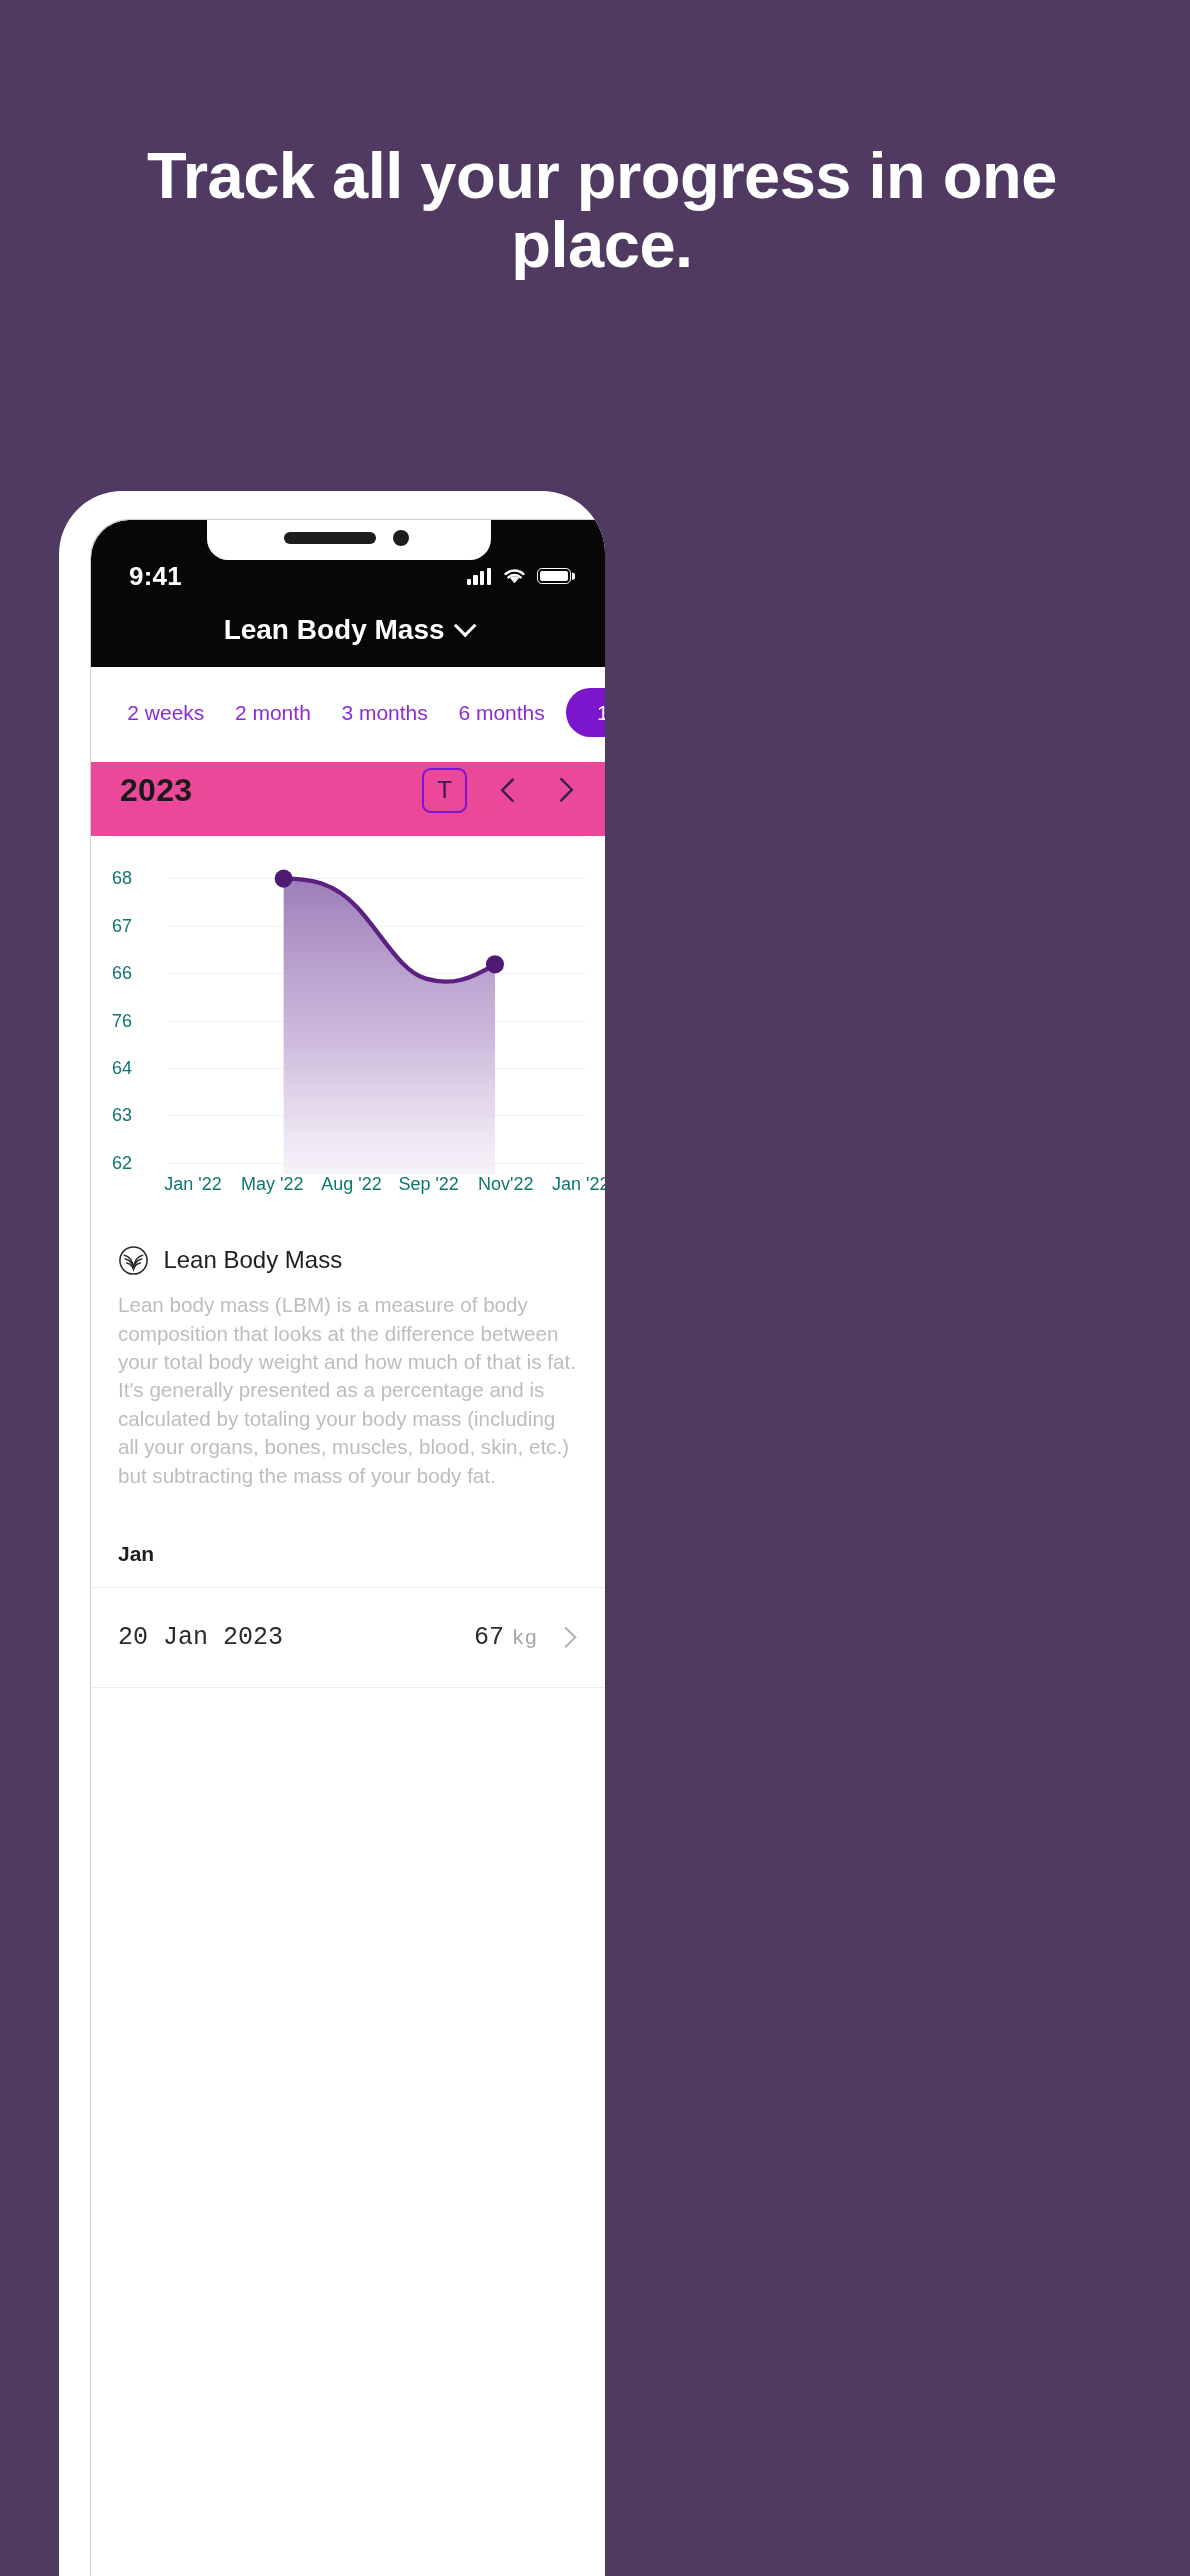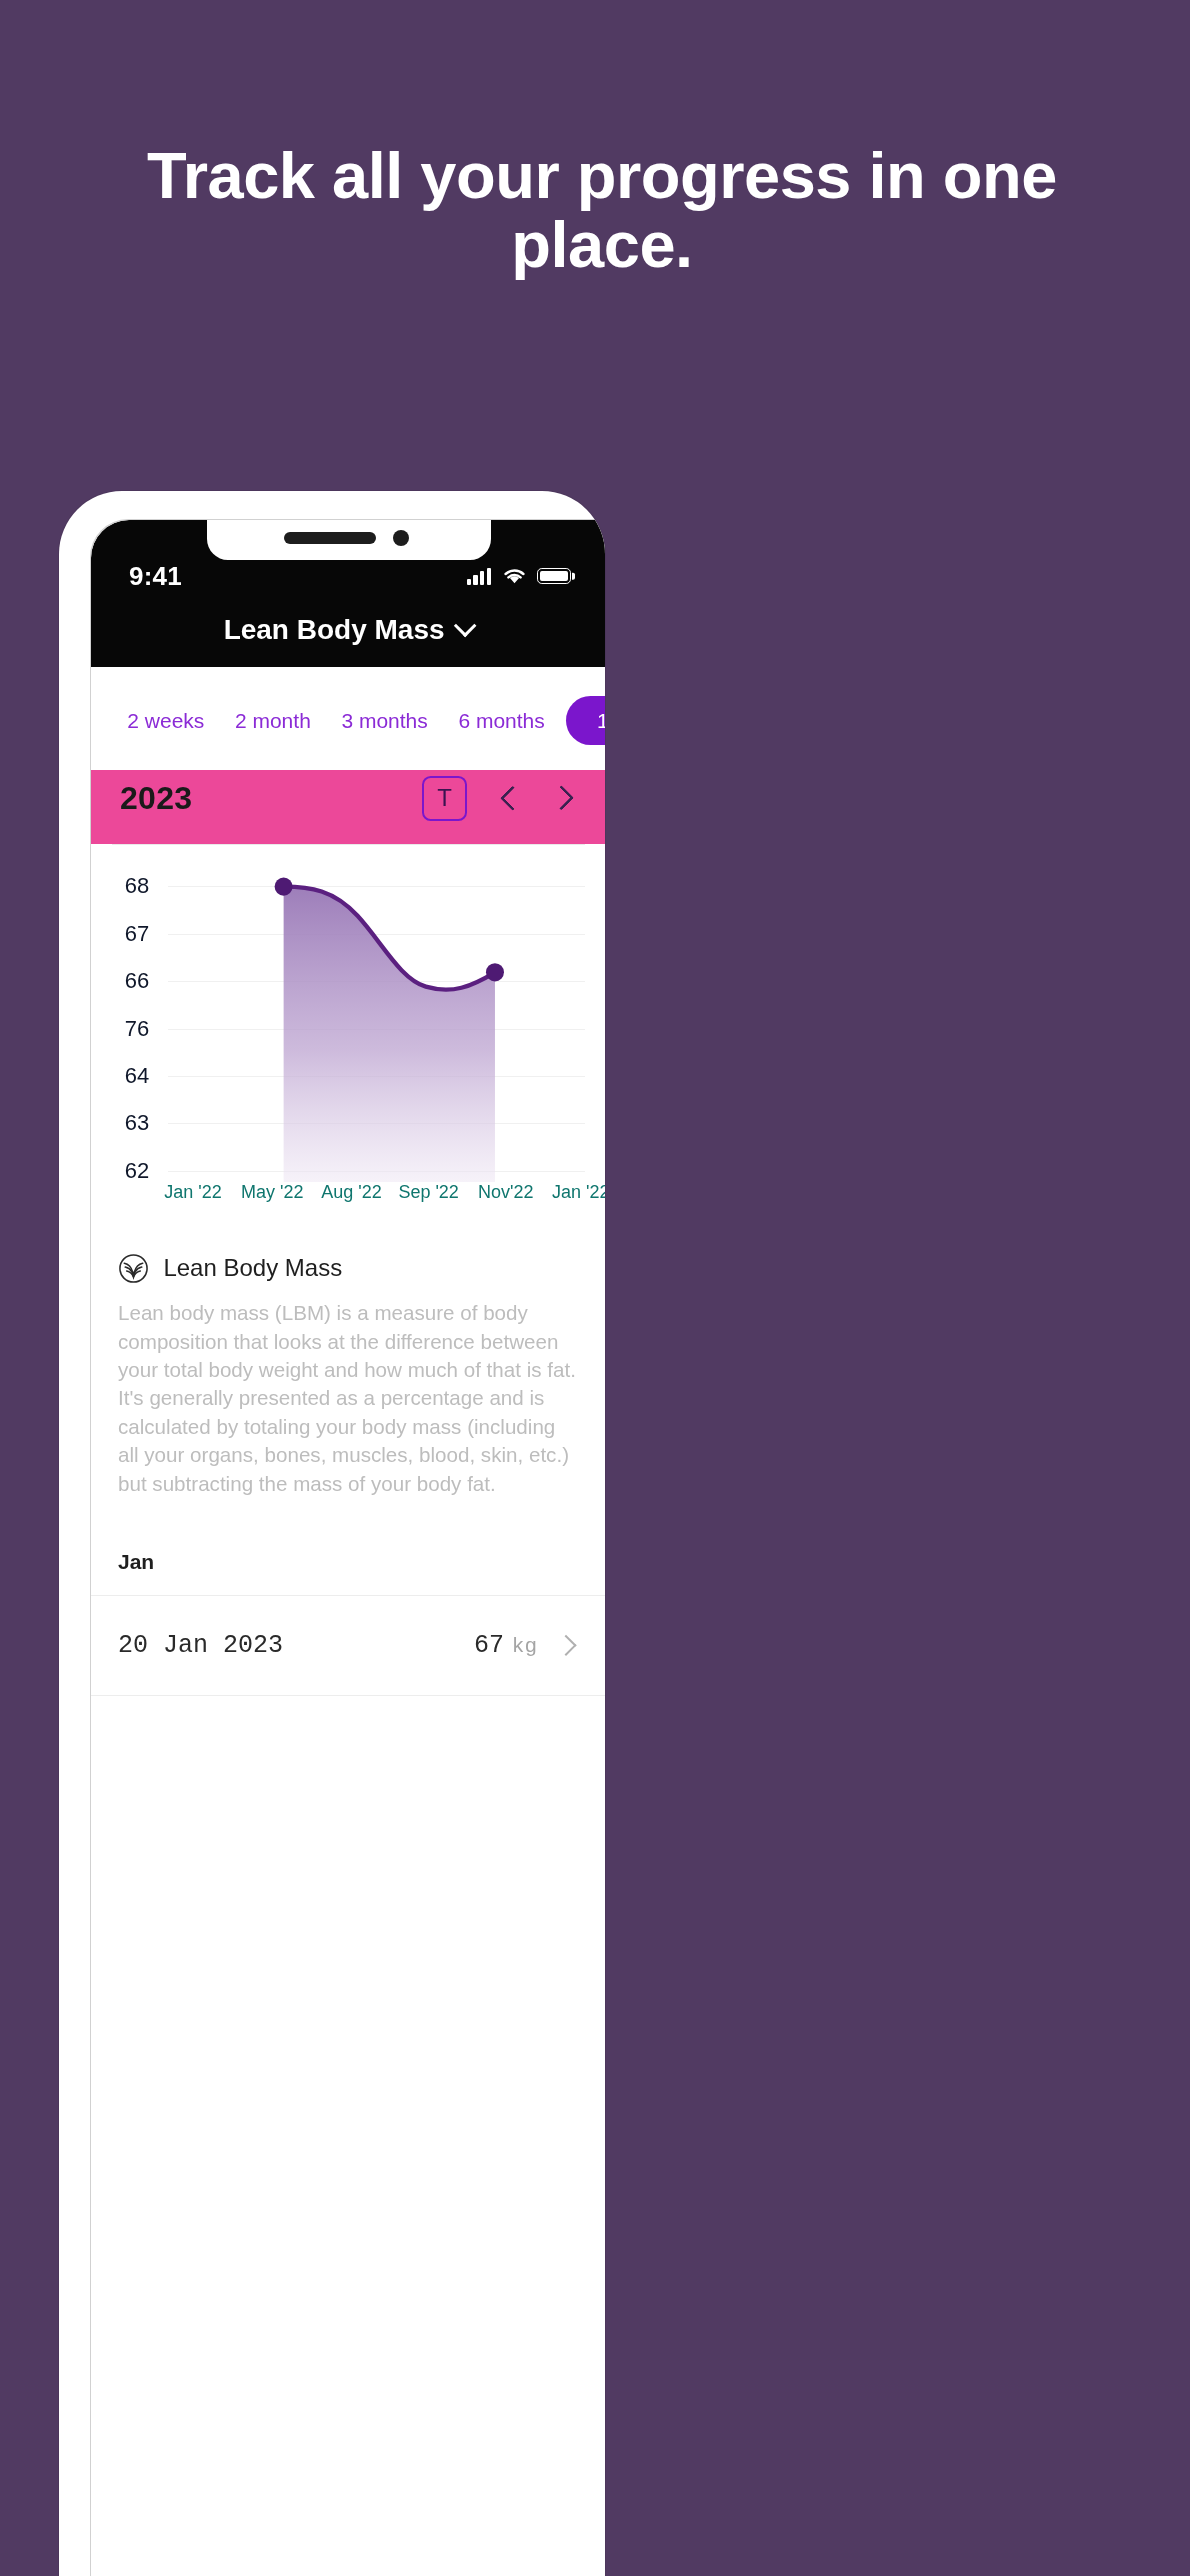--- a/index.html
+++ b/index.html
@@ -164,21 +164,21 @@
     border-right: 3.4px solid #fff;
     border-bottom: 3.4px solid #fff;
     transform: rotate(45deg) translate(-2.9px, -2.9px);
   }
 
   
   .filters {
     display: flex;
     align-items: center;
     gap: 0;
-    padding: 29px 21px 25px 21px;
+    padding: 21px 21px 25px 21px;
     background: #fff;
   }
   .filter {
     font-size: 21px;
     color: #8B2BD6;
     padding: 11.5px 15.3px;
     border-radius: 29px;
     white-space: nowrap;
   }
   .filter.active {
@@ -247,24 +247,24 @@
     height: 316px;
   }
   .ylabels {
     position: absolute;
     left: 0; top: 0; bottom: 0;
     width: 50px;
   }
   .ylab {
     position: absolute;
     right: 0;
-    font-size: 22px;
-    color: #0f172a;
+    font-size: 18px;
+    color: #0f766e;
     transform: translateY(-50%);
-    text-align: center;
+    text-align: left;
     width: 100%;
   }
   .gridlines { position: absolute; left: 56px; right: 0; top: 0; bottom: 0; }
   .gline {
     position: absolute;
     left: 0; right: 0;
     height: 1px;
     background: #f0f0f0;
   }
   .plot {

